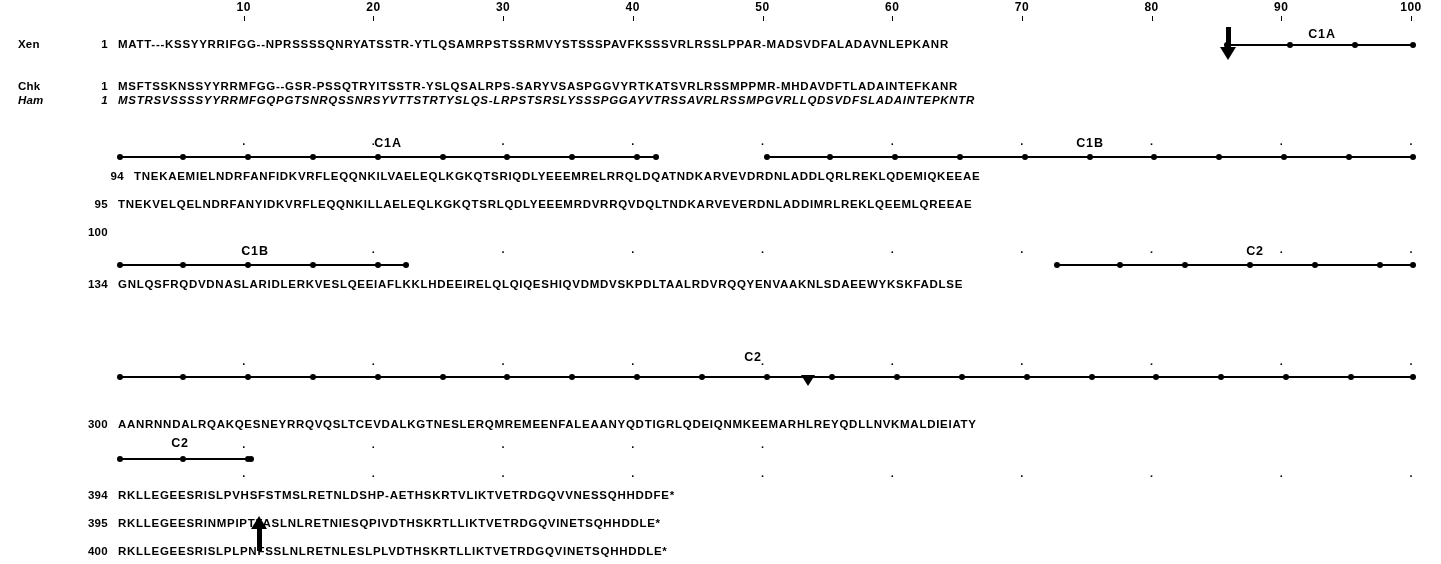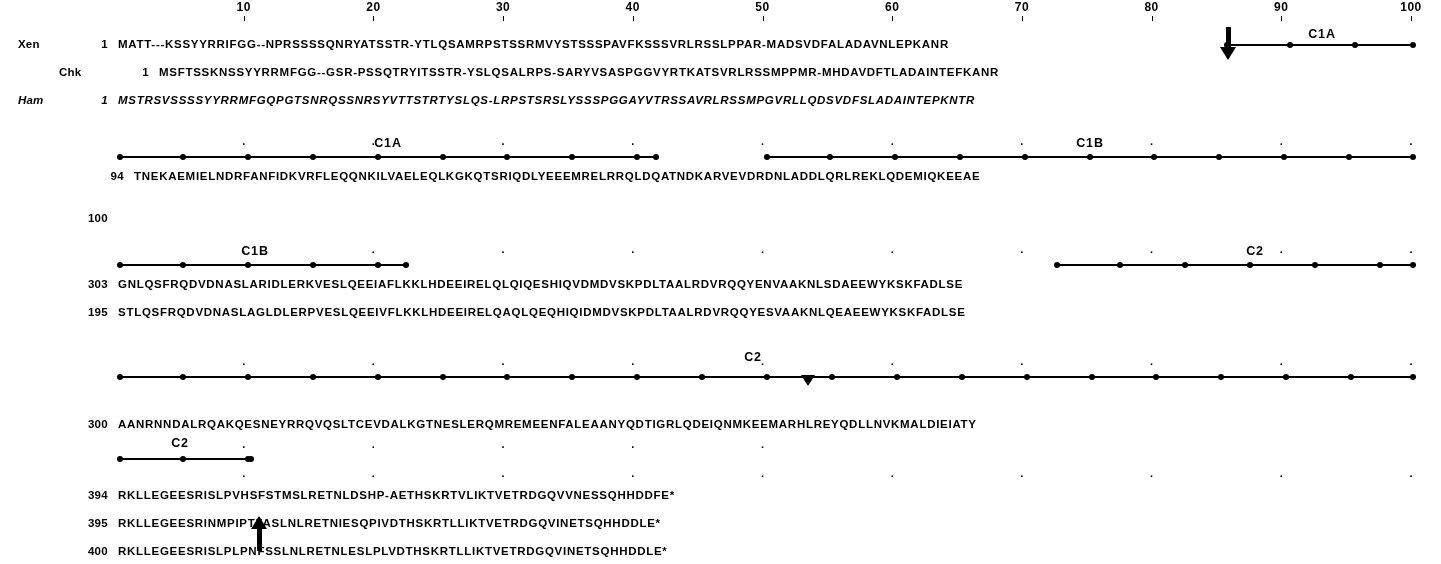--- a/index.html
+++ b/index.html
@@ -210,21 +210,21 @@
       <div class="num" style="left: 1293px;">100</div>
     </div>
 
   <div class="block" style="top:38px;">
     <div class="minitick-row"></div>
     <div class="row" style="top:0px;">
       <span class="label">Xen</span>
       <span class="startnum">1</span>
       <span class="seq">MATT---KSSYYRRIFGG--NPRSSSSQNRYATSSTR-YTLQSAMRPSTSSRMVYSTSSSPAVFKSSSVRLRSSLPPAR-MADSVDFALADAVNLEPKANR</span>
     </div>
-    <div class="row" style="top:14px;margin-left:41px;">
+    <div class="row" style="top:28px;">
       <span class="label">Chk</span>
       <span class="startnum">1</span>
       <span class="seq">MSFTSSKNSSYYRRMFGG--GSR-PSSQTRYITSSTR-YSLQSALRPS-SARYVSASPGGVYRTKATSVRLRSSMPPMR-MHDAVDFTLADAINTEFKANR</span>
     </div>
     <div class="row" style="top:28px;font-style:italic;">
       <span class="label">Ham</span>
       <span class="startnum">1</span>
       <span class="seq">MSTRSVSSSSYYRRMFGQPGTSNRQSSNRSYVTTSTRTYSLQS-LRPSTSRSLYSSSPGGAYVTRSSAVRLRSSMPGVRLLQDSVDFSLADAINTEPKNTR</span>
     </div>
   </div>
@@ -234,20 +234,24 @@
       <span class="dot" style="left: 61.9px;"></span>
       <span class="dot" style="left: 126.8px;"></span>
       <span class="endcap" style="left: 185px;"></span>
     </div>
   <div class="barlabel" style="left:1322px; top:27px;">C1A</div>
 
   <div class="block" style="top:170px;">
     <div class="row" style="top:0px;margin-left:16px;">
       <span class="startnum">94</span>
       <span class="seq">TNEKAEMIELNDRFANFIDKVRFLEQQNKILVAELEQLKGKQTSRIQDLYEEEMRELRRQLDQATNDKARVEVDRDNLADDLQRLREKLQDEMIQKEEAE</span>
+    </div>
+    <div class="row" style="top:14px;">
+      <span class="startnum">95</span>
+      <span class="seq">TNEKVELQELNDRFANYIDKVRFLEQQNKILLAELEQLKGKQTSRLQDLYEEEMRDVRRQVDQLTNDKARVEVERDNLADDIMRLREKLQEEMLQREEAE</span>
     </div>
     <div class="row" style="top:28px;">
       <span class="startnum">100</span>
     </div>
   </div>
   <div class="bar" style="left:118px; top:156px; width:540px;" id="bar-b2-0">
       <span class="endcap" style="left: -1px;"></span>
       <span class="dot" style="left: 61.9px;"></span>
       <span class="dot" style="left: 126.8px;"></span>
       <span class="dot" style="left: 191.7px;"></span>
@@ -269,26 +273,22 @@
       <span class="dot" style="left: 386.4px;"></span>
       <span class="dot" style="left: 451.3px;"></span>
       <span class="dot" style="left: 516.2px;"></span>
       <span class="dot" style="left: 581.1px;"></span>
       <span class="endcap" style="left: 645px;"></span>
     </div>
   <div class="barlabel" style="left:1090px; top:136px;">C1B</div>
 
   <div class="block" style="top:278px;">
     <div class="row" style="top:0px;">
-      <span class="startnum">303</span>
+      <span class="startnum">134</span>
       <span class="seq">GNLQSFRQDVDNASLARIDLERKVESLQEEIAFLKKLHDEEIRELQLQIQESHIQVDMDVSKPDLTAALRDVRQQYENVAAKNLSDAEEWYKSKFADLSE</span>
-    </div>
-    <div class="row" style="top:14px;">
-      <span class="startnum">195</span>
-      <span class="seq">STLQSFRQDVDNASLAGLDLERPVESLQEEIVFLKKLHDEEIRELQAQLQEQHIQIDMDVSKPDLTAALRDVRQQYESVAAKNLQEAEEWYKSKFADLSE</span>
     </div>
   </div>
   <div class="bar" style="left:118px; top:264px; width:290px;" id="bar-b3-0">
       <span class="endcap" style="left: -1px;"></span>
       <span class="dot" style="left: 61.9px;"></span>
       <span class="dot" style="left: 126.8px;"></span>
       <span class="dot" style="left: 191.7px;"></span>
       <span class="dot" style="left: 256.6px;"></span>
       <span class="endcap" style="left: 285px;"></span>
     </div>

